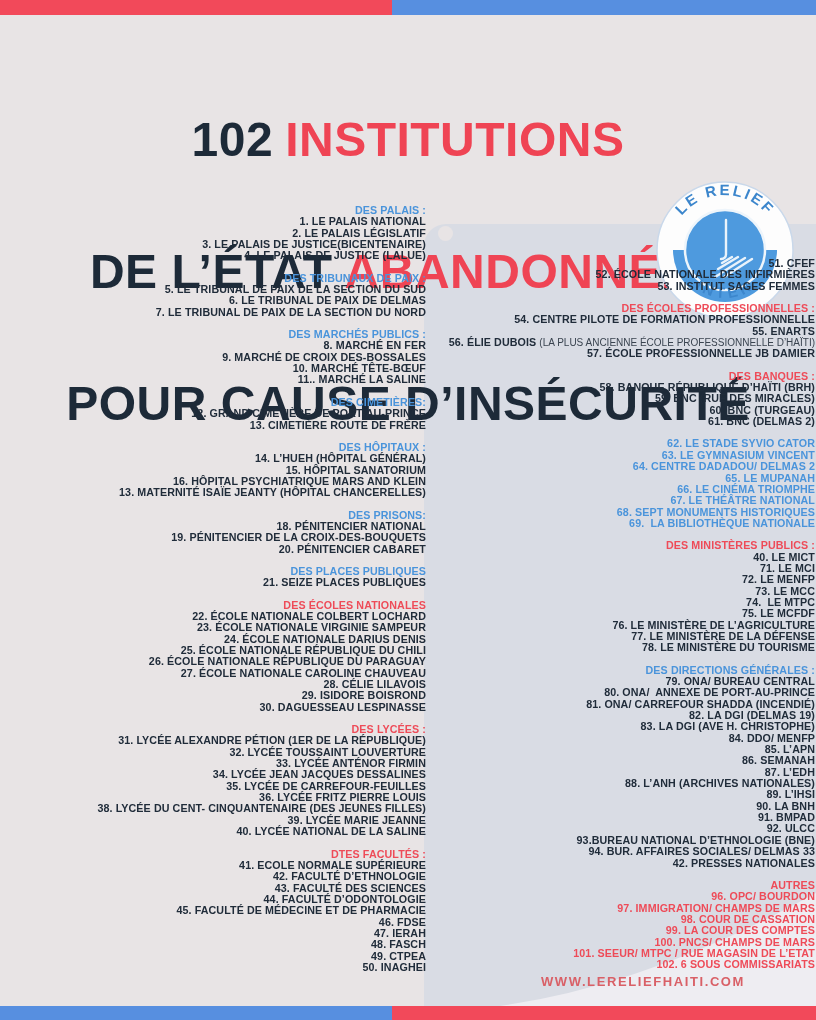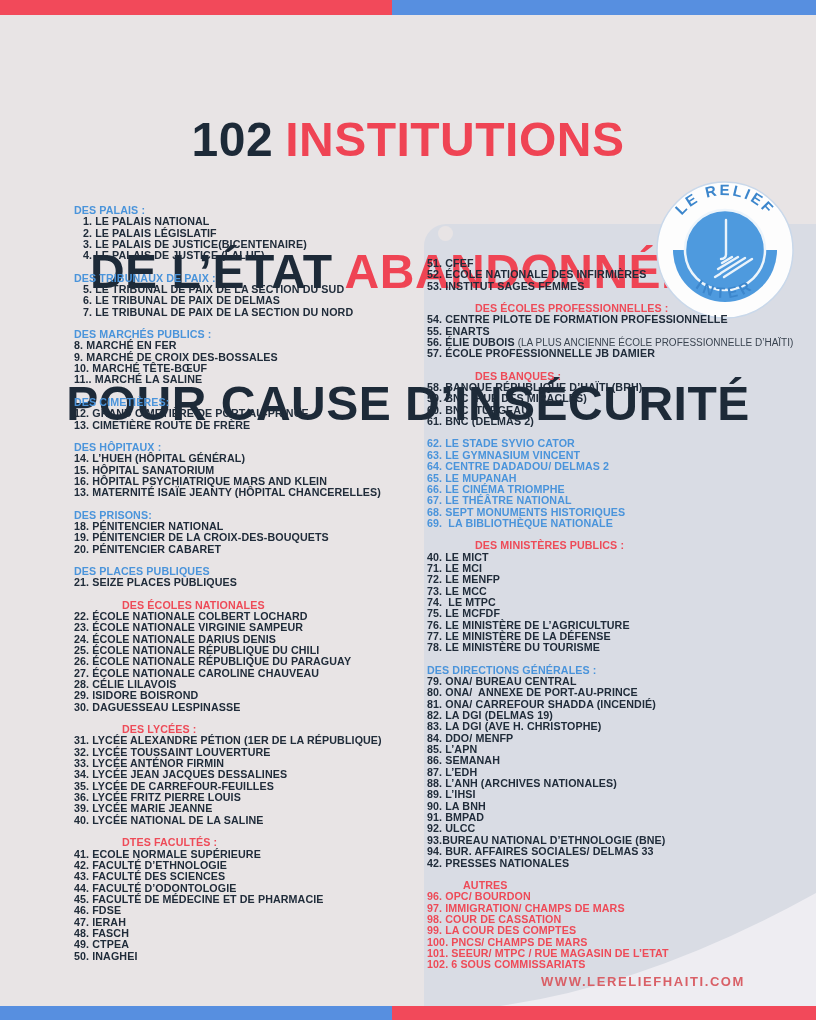--- a/index.html
+++ b/index.html
@@ -27,21 +27,21 @@
 
   #title{
     position:absolute;left:0;top:30px;width:816px;text-align:center;
     font-weight:bold;font-size:48px;line-height:44px;letter-spacing:.5px;
     color:#1d2a38;white-space:pre;
   }
   #title .red{color:#ef4454;}
   #title .sp{margin-right:12px;}
 
   .col{position:absolute;font-size:10.7px;font-weight:bold;line-height:11.35px;
-       color:#202c3a;letter-spacing:.1px;}
+       color:#202c3a;letter-spacing:.1px;text-align:right;}
   #col-left{left:74px;top:205px;width:352px;}
   #col-right{left:427px;top:258px;width:388px;}
   .section{margin-bottom:11px;}
   .sec-header{white-space:pre;}
   .sec-header.blue{color:#4a94db;}
   .sec-header.red{color:#ee4b58;padding-left:48px;}
   .sec-header.header-indent{padding-left:36px;}
   .item{white-space:pre;}
   .item.indent{padding-left:9px;}
   .item.blue{color:#4a94db;}
@@ -157,20 +157,21 @@
       <div class="item ">30. DAGUESSEAU LESPINASSE</div>
     </div>
     <div class="section">
       <div class="sec-header red">DES LYCÉES :</div>
       <div class="item ">31. LYCÉE ALEXANDRE PÉTION (1ER DE LA RÉPUBLIQUE)</div>
       <div class="item ">32. LYCÉE TOUSSAINT LOUVERTURE</div>
       <div class="item ">33. LYCÉE ANTÉNOR FIRMIN</div>
       <div class="item ">34. LYCÉE JEAN JACQUES DESSALINES</div>
       <div class="item ">35. LYCÉE DE CARREFOUR-FEUILLES</div>
       <div class="item ">36. LYCÉE FRITZ PIERRE LOUIS</div>
+      <div class="item ">38. LYCÉE DU CENT- CINQUANTENAIRE (DES JEUNES FILLES)</div>
       <div class="item ">39. LYCÉE MARIE JEANNE</div>
       <div class="item ">40. LYCÉE NATIONAL DE LA SALINE</div>
     </div>
     <div class="section">
       <div class="sec-header red">DTES FACULTÉS :</div>
       <div class="item ">41. ECOLE NORMALE SUPÉRIEURE</div>
       <div class="item ">42. FACULTÉ D’ETHNOLOGIE</div>
       <div class="item ">43. FACULTÉ DES SCIENCES</div>
       <div class="item ">44. FACULTÉ D’ODONTOLOGIE</div>
       <div class="item ">45. FACULTÉ DE MÉDECINE ET DE PHARMACIE</div>

